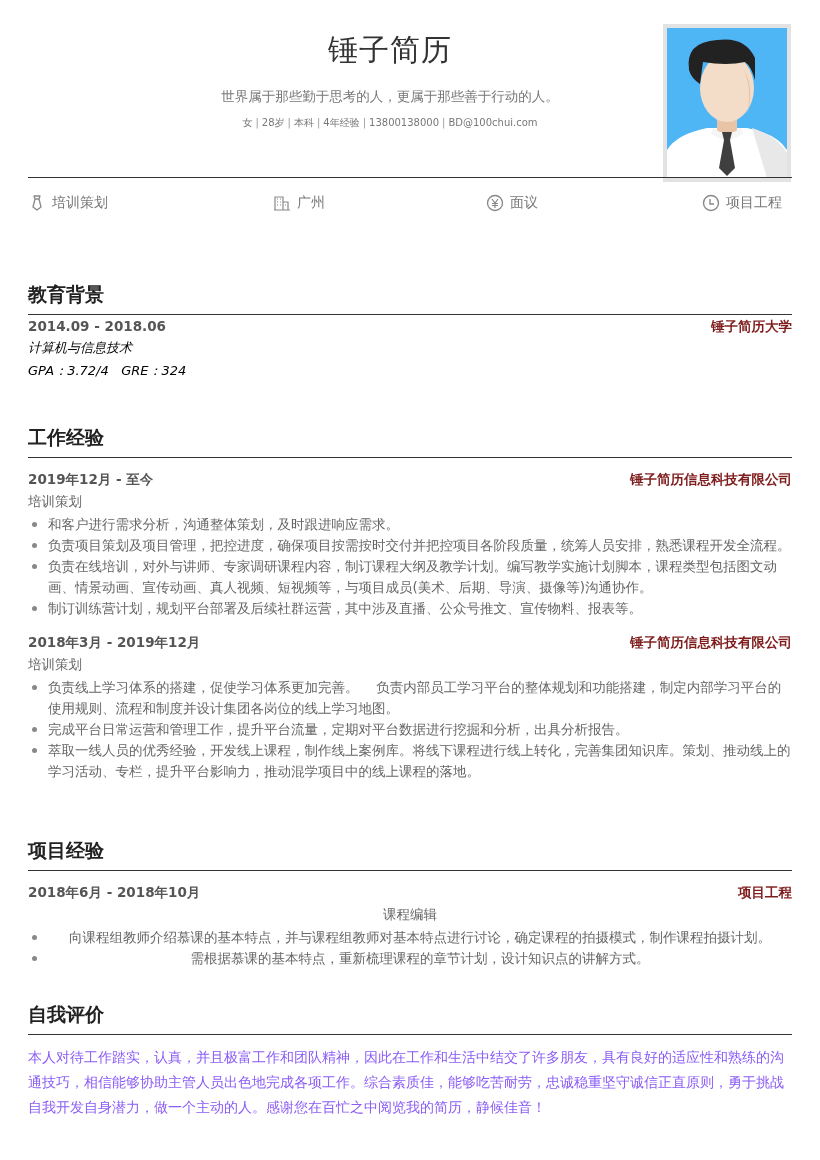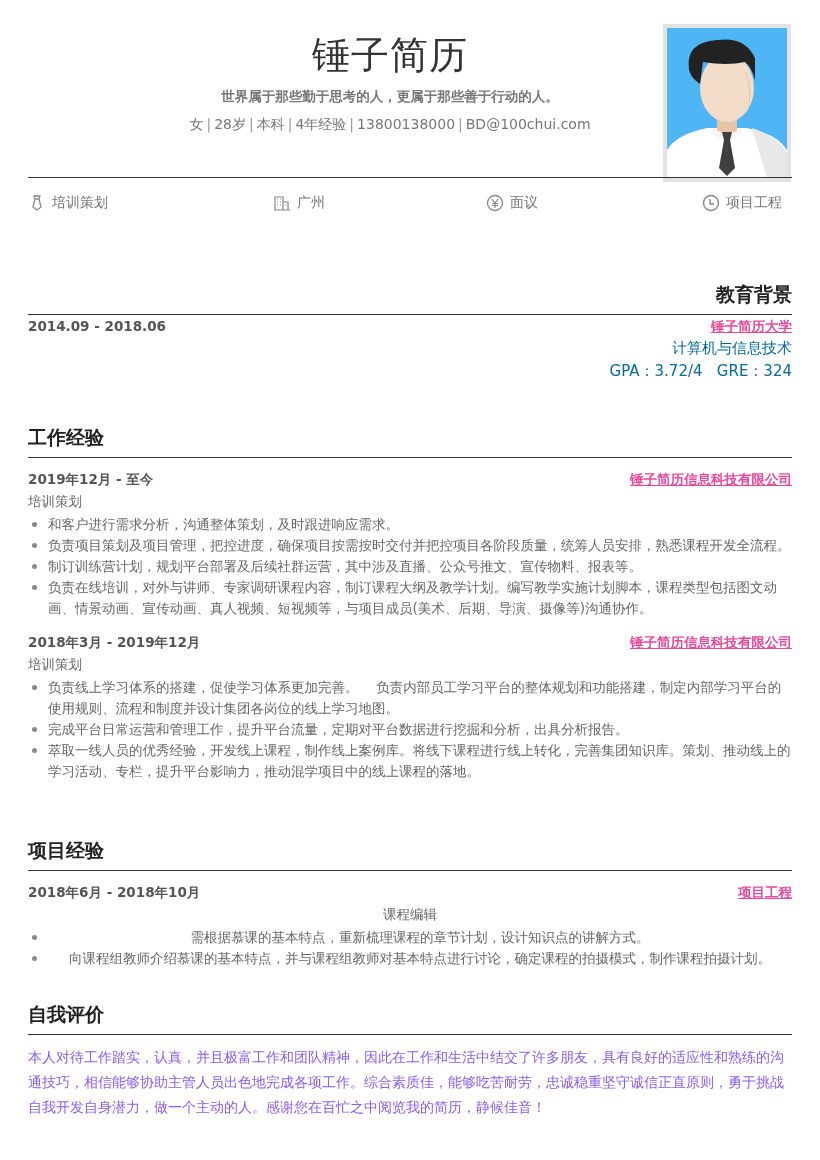--- a/index.html
+++ b/index.html
@@ -9,50 +9,50 @@
       color: #666666;
       position: relative;
       overflow: hidden;
     }
     .page { position: absolute; left: 28px; top: 0; width: 764px; }
 
     
     .header { position: relative; height: 170px; }
     .name {
       position: absolute; left: 0; width: 724px; top: 30px;
-      text-align: center; font-size: 38px; color: #333333; font-weight: normal;
+      text-align: center; font-size: 30px; color: #333333; font-weight: normal;
       letter-spacing: 1px;
     }
     .motto {
       position: absolute; left: 0; width: 724px; top: 88px;
-      text-align: center; font-size: 13.5px; color: #777777; font-weight: bold;
+      text-align: center; font-size: 13.5px; color: #777777;
     }
     .info {
       position: absolute; left: 0; width: 724px; top: 116px;
-      text-align: center; font-size: 14px; color: #777777;
+      text-align: center; font-size: 10px; color: #777777;
     }
     .info .sep { color: #999; margin: 0 3px; }
     .photo {
       position: absolute; left: 635px; top: 24px; width: 128px; height: 158px;
       border: 4px solid #e3e3e3; background: #4fb6f5; overflow: hidden;
     }
 
     
     .section { position: absolute; left: 0; width: 764px; }
     .sec-title {
       font-size: 19px; font-weight: bold; color: #222222;
       height: 30px; line-height: 30px;
     }
     .sec-rule { height: 0; border-top: 1.5px solid #333333; margin-top: 5px; }
 
     .row { position: relative; height: 22px; }
     .row .date { position: absolute; left: 0; top: 0; font-size: 13.5px; font-weight: bold; color: #555555; line-height: 22px; }
-    .row .org { position: absolute; right: 0; top: 0; font-size: 13.5px; font-weight: bold; color: #ec4899; line-height: 22px; text-decoration: underline; }
+    .row .org { position: absolute; right: 0; top: 0; font-size: 13.5px; font-weight: bold; color: #7f1d1d; line-height: 22px; }
     .role { font-size: 13.5px; color: #666; line-height: 22px; }
-    .plain { font-size: 15px; color: #0369a1; line-height: 24px; }
+    .plain { font-size: 13px; color: #000000; line-height: 24px; font-style: italic; }
 
     ul.bullets { list-style: none; }
     ul.bullets li {
       position: relative; padding-left: 20px; font-size: 13.5px; color: #666;
       line-height: 21px;
     }
     ul.bullets li::before {
       content: ""; position: absolute; left: 4px; top: 8px;
       width: 5px; height: 5px; border-radius: 50%; background: #888;
     }
@@ -116,21 +116,21 @@
       <div class="intent-item" style="left:674px;">
         <svg viewBox="0 0 18 18">
             <circle cx="9" cy="9" r="7.5" fill="none" stroke="#888" stroke-width="1.4"></circle>
             <path d="M8 5 V10 H12" fill="none" stroke="#888" stroke-width="1.4"></path>
           </svg>
         <span>项目工程</span>
       </div>
     </div>
   </div>
 
-  <div class="section" style="top:279px;text-align:right;">
+  <div class="section" style="top:279px;">
     <div class="sec-title">教育背景</div>
     <div class="sec-rule"></div>
     <div style="margin-top:0;">
       <div class="row">
         <span class="date">2014.09 - 2018.06</span>
         <span class="org">锤子简历大学</span>
       </div>
       <div class="plain" style="line-height:22px;">计算机与信息技术</div>
       <div class="plain" style="white-space:pre;">GPA：3.72/4   GRE：324</div>
     </div>
@@ -142,22 +142,22 @@
 
     <div style="margin-top:10px;">
       <div class="row">
         <span class="date">2019年12月 - 至今</span>
         <span class="org">锤子简历信息科技有限公司</span>
       </div>
       <div class="role">培训策划</div>
       <ul class="bullets" style="margin-top:2px;">
         <li>和客户进行需求分析，沟通整体策划，及时跟进响应需求。</li>
         <li>负责项目策划及项目管理，把控进度，确保项目按需按时交付并把控项目各阶段质量，统筹人员安排，熟悉课程开发全流程。</li>
+        <li>负责在线培训，对外与讲师、专家调研课程内容，制订课程大纲及教学计划。编写教学实施计划脚本，课程类型包括图文动画、情景动画、宣传动画、真人视频、短视频等，与项目成员(美术、后期、导演、摄像等)沟通协作。</li>
         <li>制订训练营计划，规划平台部署及后续社群运营，其中涉及直播、公众号推文、宣传物料、报表等。</li>
-        <li>负责在线培训，对外与讲师、专家调研课程内容，制订课程大纲及教学计划。编写教学实施计划脚本，课程类型包括图文动画、情景动画、宣传动画、真人视频、短视频等，与项目成员(美术、后期、导演、摄像等)沟通协作。</li>
       </ul>
     </div>
 
     <div style="margin-top:12px;">
       <div class="row">
         <span class="date">2018年3月 - 2019年12月</span>
         <span class="org">锤子简历信息科技有限公司</span>
       </div>
       <div class="role">培训策划</div>
       <ul class="bullets" style="margin-top:2px;">
@@ -171,22 +171,22 @@
   <div class="section" style="top:835px;">
     <div class="sec-title">项目经验</div>
     <div class="sec-rule"></div>
     <div style="margin-top:10px;text-align:center;">
       <div class="row">
         <span class="date">2018年6月 - 2018年10月</span>
         <span class="org">项目工程</span>
       </div>
       <div class="role">课程编辑</div>
       <ul class="bullets" style="margin-top:2px;">
+        <li>向课程组教师介绍慕课的基本特点，并与课程组教师对基本特点进行讨论，确定课程的拍摄模式，制作课程拍摄计划。</li>
         <li>需根据慕课的基本特点，重新梳理课程的章节计划，设计知识点的讲解方式。</li>
-        <li>向课程组教师介绍慕课的基本特点，并与课程组教师对基本特点进行讨论，确定课程的拍摄模式，制作课程拍摄计划。</li>
       </ul>
     </div>
   </div>
 
   <div class="section" style="top:999px;">
     <div class="sec-title">自我评价</div>
     <div class="sec-rule"></div>
     <div class="para" style="margin-top:10px;">本人对待工作踏实，认真，并且极富工作和团队精神，因此在工作和生活中结交了许多朋友，具有良好的适应性和熟练的沟通技巧，相信能够协助主管人员出色地完成各项工作。综合素质佳，能够吃苦耐劳，忠诚稳重坚守诚信正直原则，勇于挑战自我开发自身潜力，做一个主动的人。感谢您在百忙之中阅览我的简历，静候佳音！</div>
   </div>
 

